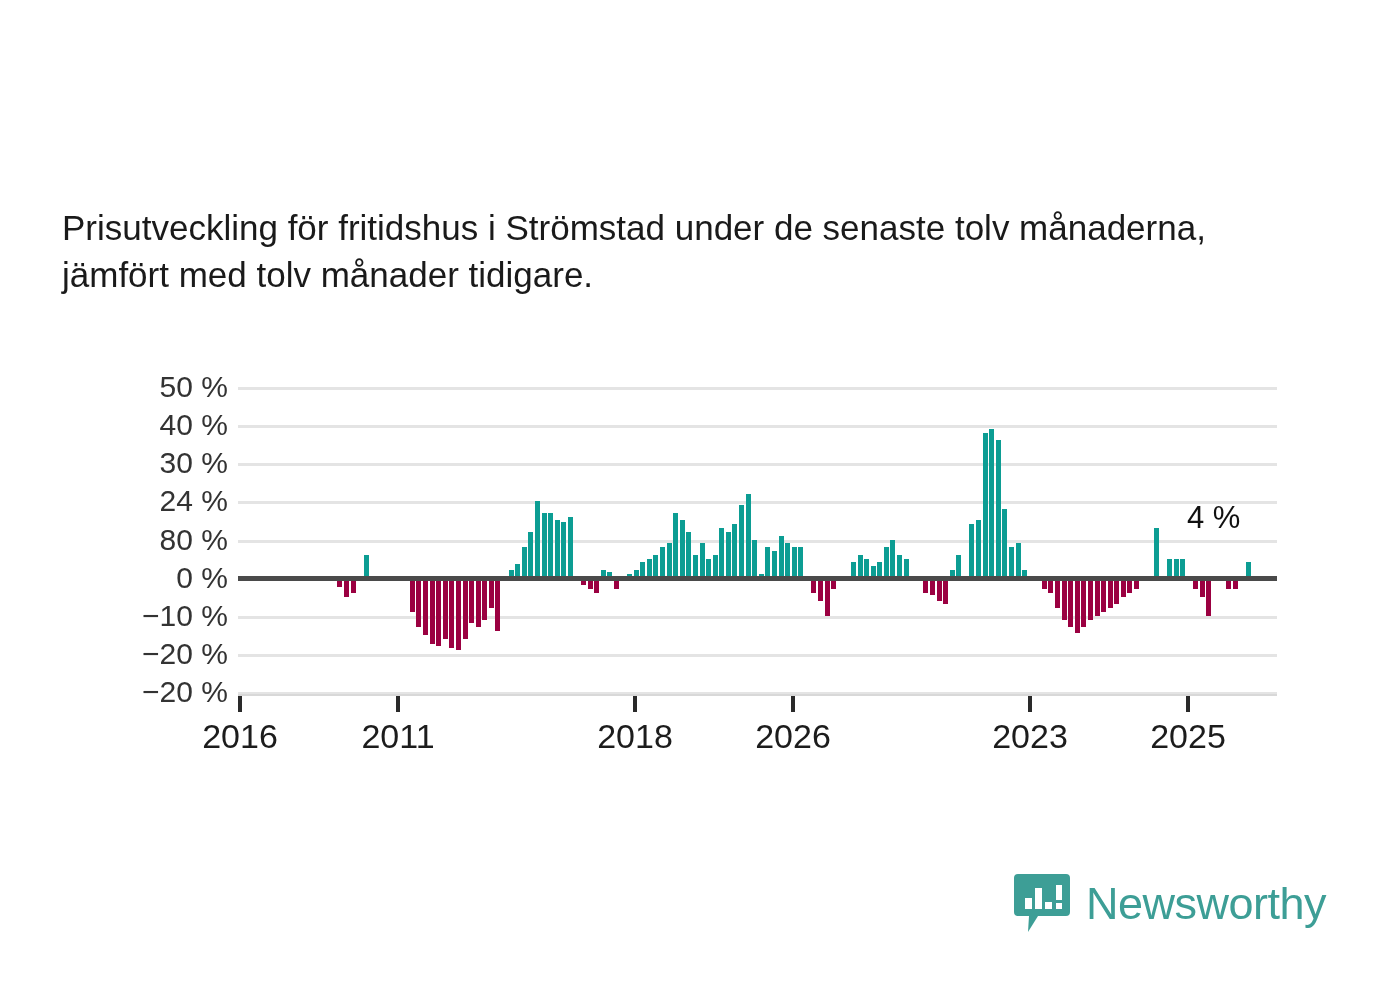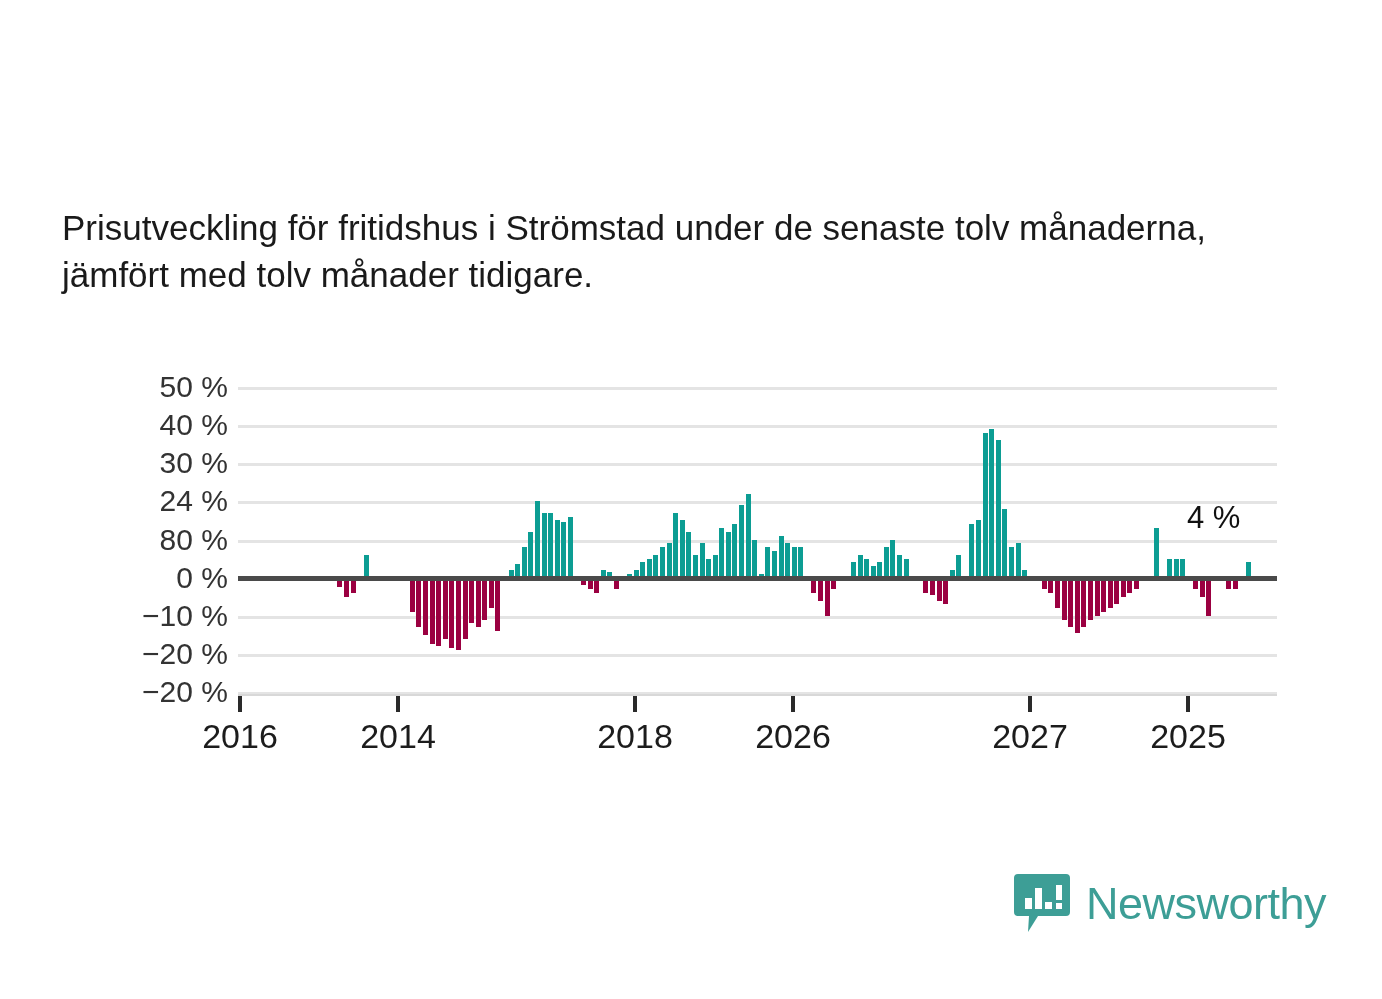--- a/index.html
+++ b/index.html
@@ -275,27 +275,27 @@
         <div class="bar neg" style="left: 968.45px; top: 190.625px; height: 38.125px;"></div>
         <div class="bar neg" style="left: 988.2px; top: 190.625px; height: 11.4375px;"></div>
         <div class="bar neg" style="left: 994.783px; top: 190.625px; height: 11.4375px;"></div>
         <div class="bar pos" style="left: 1007.95px; top: 175.375px; height: 15.25px;"></div>
       </div>
     <div class="axis-base"></div>
     <div id="xaxis">
         <div class="xtick" style="left: 238px;"></div>
         <div class="xlabel" style="left: 240px;">2016</div>
         <div class="xtick" style="left: 396px;"></div>
-        <div class="xlabel" style="left: 398px;">2014</div>
+        <div class="xlabel" style="left: 398px;">2011</div>
         <div class="xtick" style="left: 633px;"></div>
         <div class="xlabel" style="left: 635px;">2018</div>
         <div class="xtick" style="left: 791px;"></div>
         <div class="xlabel" style="left: 793px;">2026</div>
         <div class="xtick" style="left: 1028px;"></div>
-        <div class="xlabel" style="left: 1030px;">2027</div>
+        <div class="xlabel" style="left: 1030px;">2023</div>
         <div class="xtick" style="left: 1186px;"></div>
         <div class="xlabel" style="left: 1188px;">2025</div>
       </div>
     <div id="yaxis">
         <div class="ylabel" style="top: 387px;">50 %</div>
         <div class="ylabel" style="top: 425.125px;">40 %</div>
         <div class="ylabel" style="top: 463.25px;">30 %</div>
         <div class="ylabel" style="top: 501.375px;">24 %</div>
         <div class="ylabel" style="top: 539.5px;">80 %</div>
         <div class="ylabel" style="top: 577.625px;">0 %</div>

